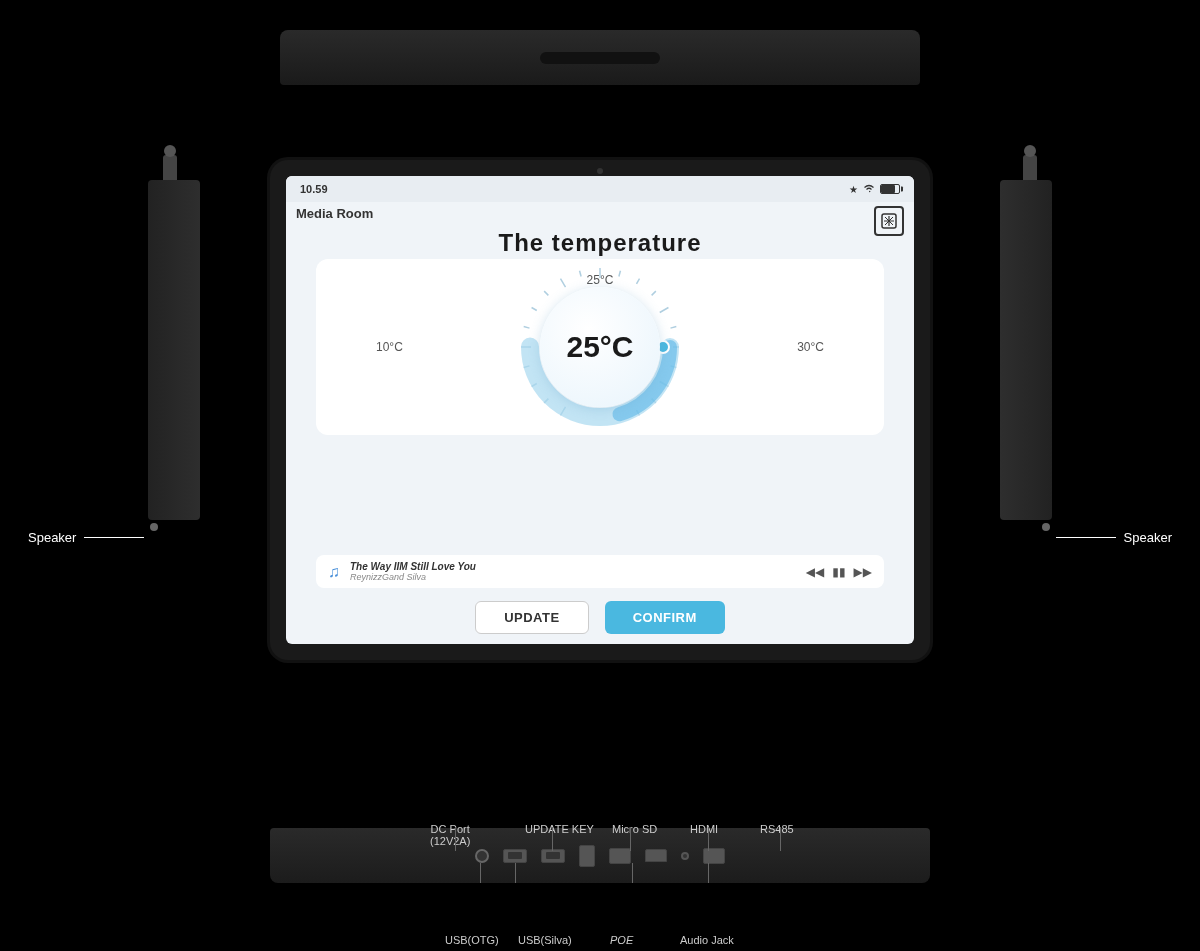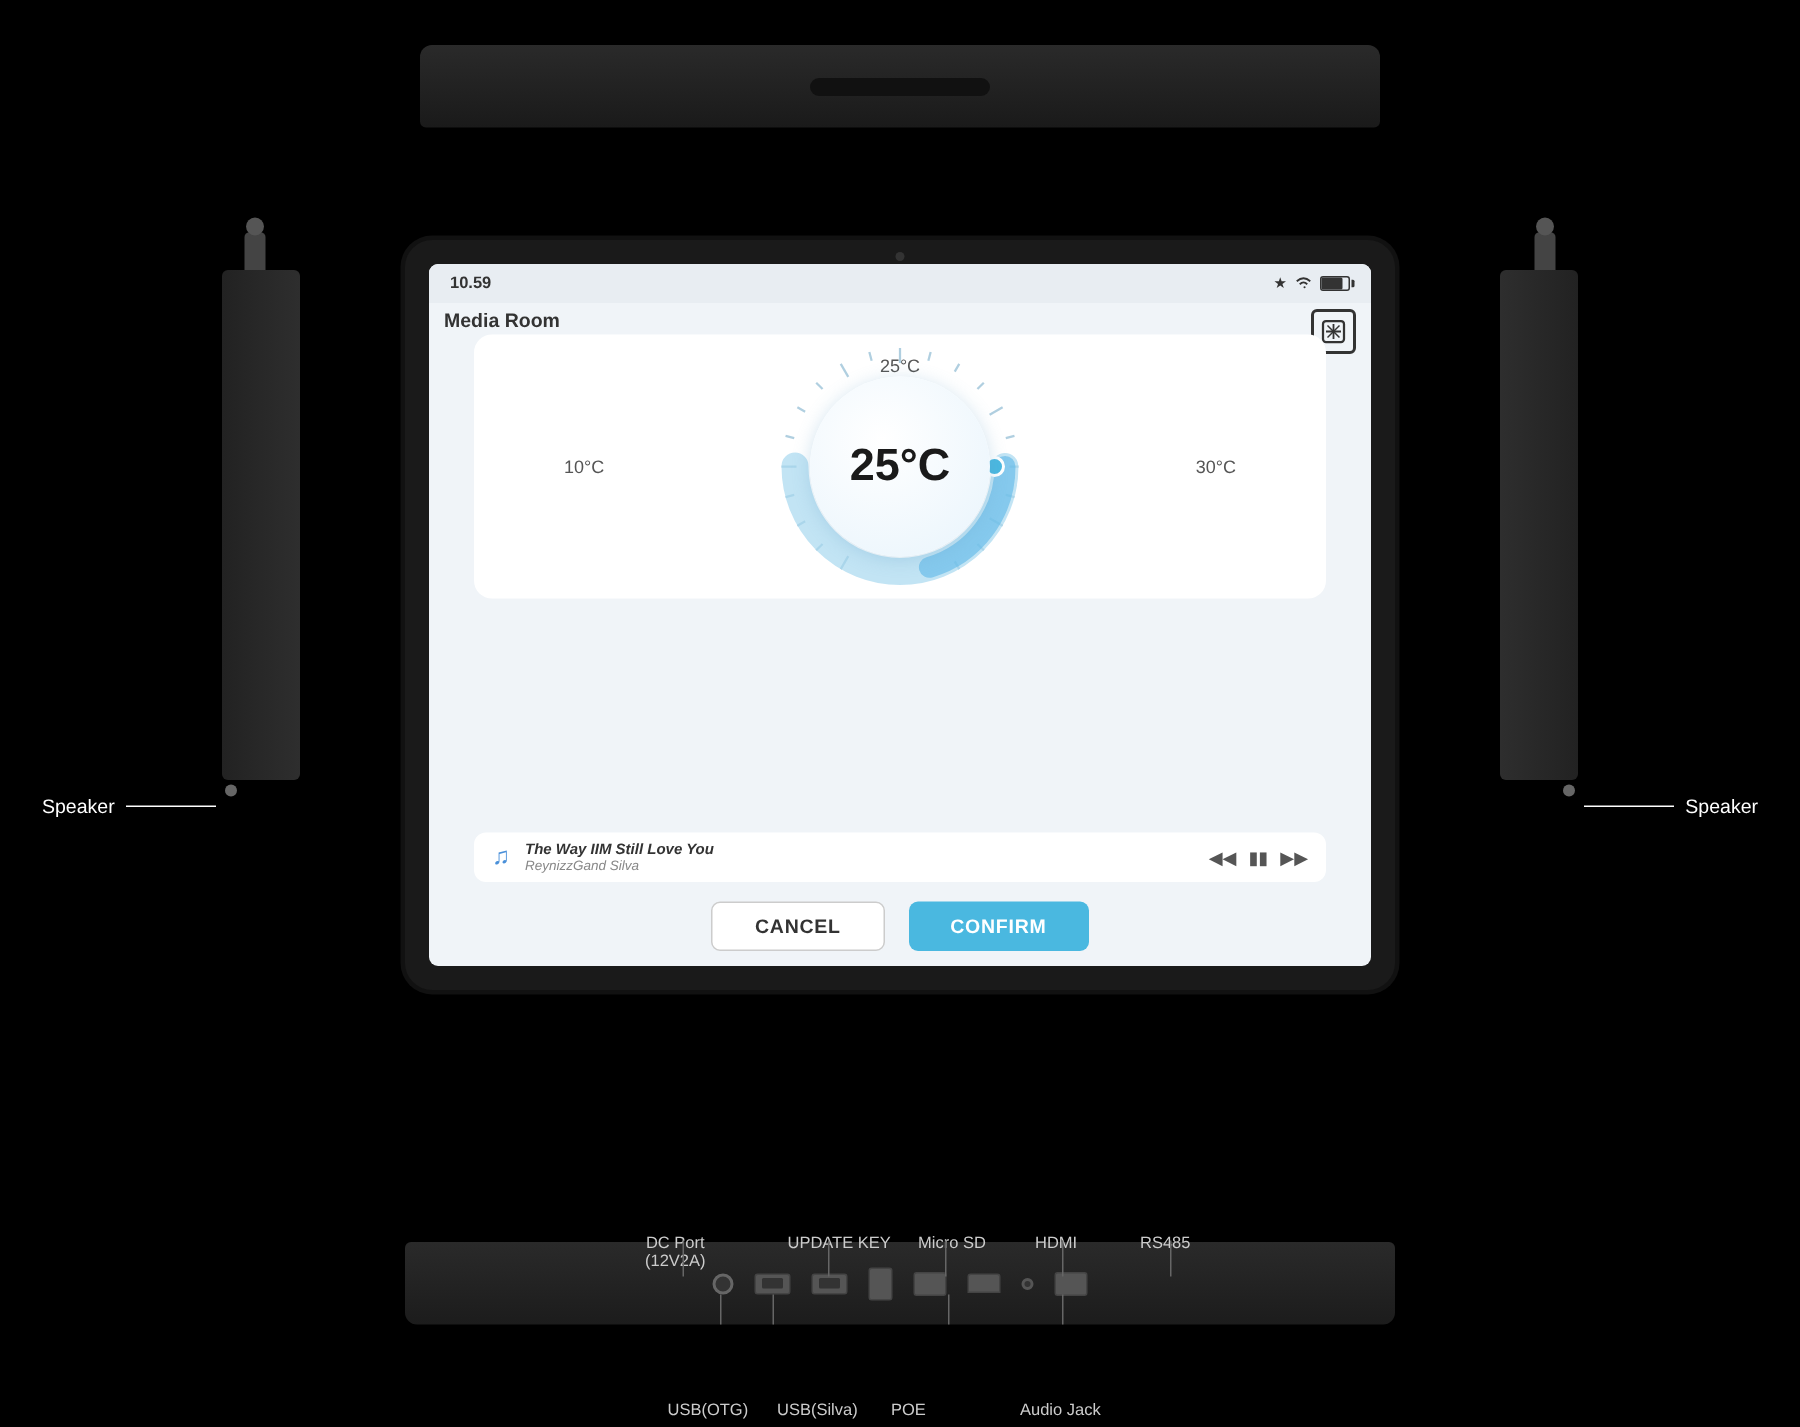--- a/index.html
+++ b/index.html
@@ -525,20 +525,21 @@
     <div class="hvac-icon">
       <svg width="18" height="18" viewBox="0 0 18 18">
         <rect x="2" y="2" width="14" height="14" rx="2" fill="none" stroke="#333" stroke-width="1.5"></rect>
         <line x1="9" y1="4" x2="9" y2="14" stroke="#333" stroke-width="1.2"></line>
         <line x1="4" y1="9" x2="14" y2="9" stroke="#333" stroke-width="1.2"></line>
         <line x1="5" y1="5" x2="13" y2="13" stroke="#333" stroke-width="1"></line>
         <line x1="13" y1="5" x2="5" y2="13" stroke="#333" stroke-width="1"></line>
       </svg>
     </div>
 
+    <div class="main-title">The  temperature</div>
 
     <div class="thermostat-container">
       <span class="temp-top">25°C</span>
       <span class="temp-left">10°C</span>
       <span class="temp-right">30°C</span>
 
       <div class="dial-wrapper">
 
         <svg class="dial-svg" viewBox="0 0 170 170">
 
@@ -593,21 +594,21 @@
         <div class="music-artist">ReynizzGand Silva</div>
       </div>
       <div class="music-controls">
         <span>◀◀</span>
         <span>▮▮</span>
         <span>▶▶</span>
       </div>
     </div>
 
     <div class="buttons-row">
-      <button class="btn-cancel">CANCEL</button>
+      <button class="btn-cancel">UPDATE</button>
       <button class="btn-confirm">CONFIRM</button>
     </div>
 
   </div>
 </div>
 
 <div class="bottom-panel">
 
   <div class="dc-port"></div>
 
@@ -646,15 +647,15 @@
 
 <div style="position:absolute;bottom:0px;left:50%;transform:translateX(-50%);width:680px;height:88px;">
 
   <div style="position:absolute;left:220px;top:0;width:1px;height:20px;background:#666;"></div>
   <div style="position:absolute;left:255px;top:0;width:1px;height:20px;background:#666;"></div>
   <div style="position:absolute;left:372px;top:0;width:1px;height:20px;background:#666;"></div>
   <div style="position:absolute;left:448px;top:0;width:1px;height:20px;background:#666;"></div>
 
   <span style="position:absolute;left:185px;bottom:5px;font-size:11px;color:#ccc;text-align:center;">USB(OTG)</span>
   <span style="position:absolute;left:258px;bottom:5px;font-size:11px;color:#ccc;text-align:center;">USB(Silva)</span>
-  <span style="position:absolute;left:334px;bottom:5px;font-size:11px;color:#ccc;text-align:center;">POE</span>
+  <span style="position:absolute;left:350px;bottom:5px;font-size:11px;color:#ccc;text-align:center;font-style:italic;">POE</span>
   <span style="position:absolute;left:420px;bottom:5px;font-size:11px;color:#ccc;text-align:center;">Audio Jack</span>
 </div>
 
 </body></html>

